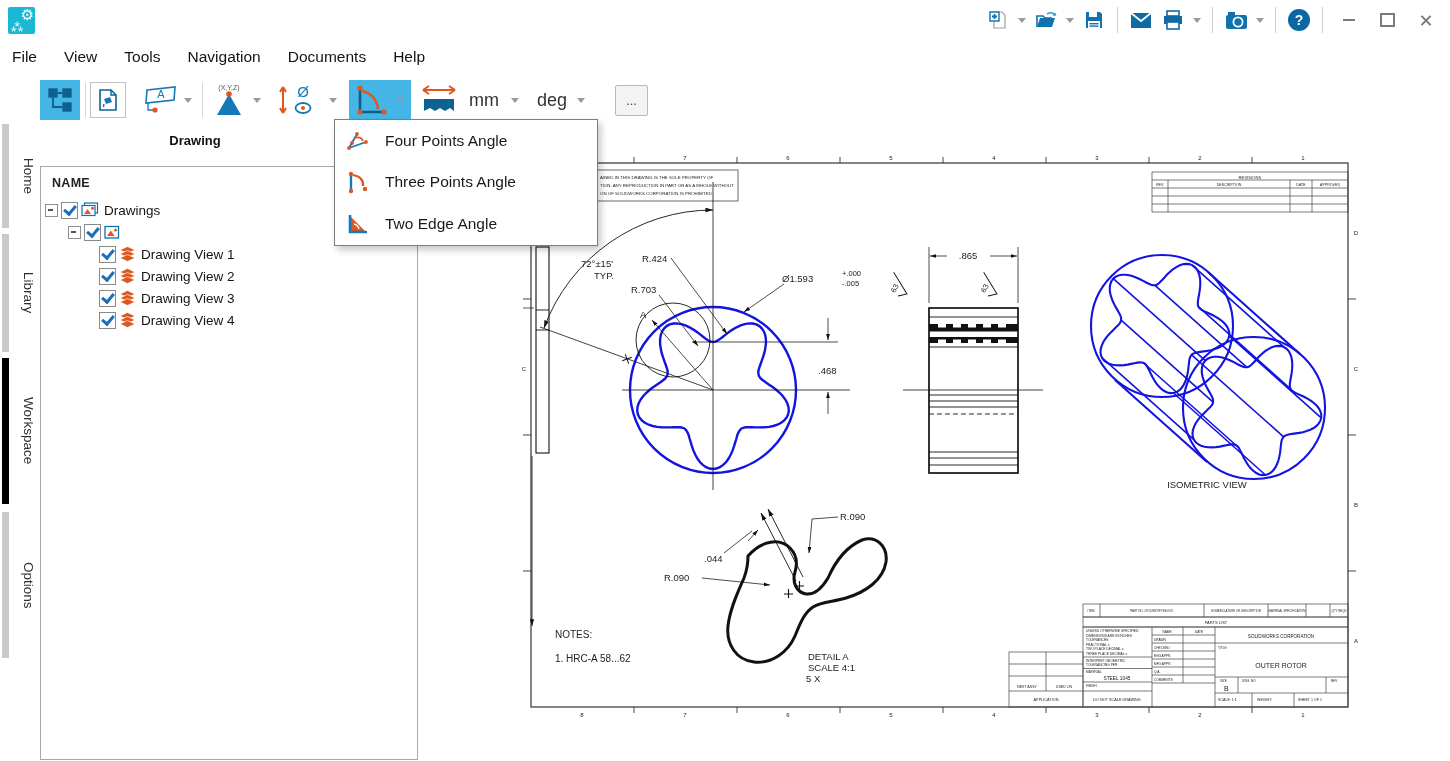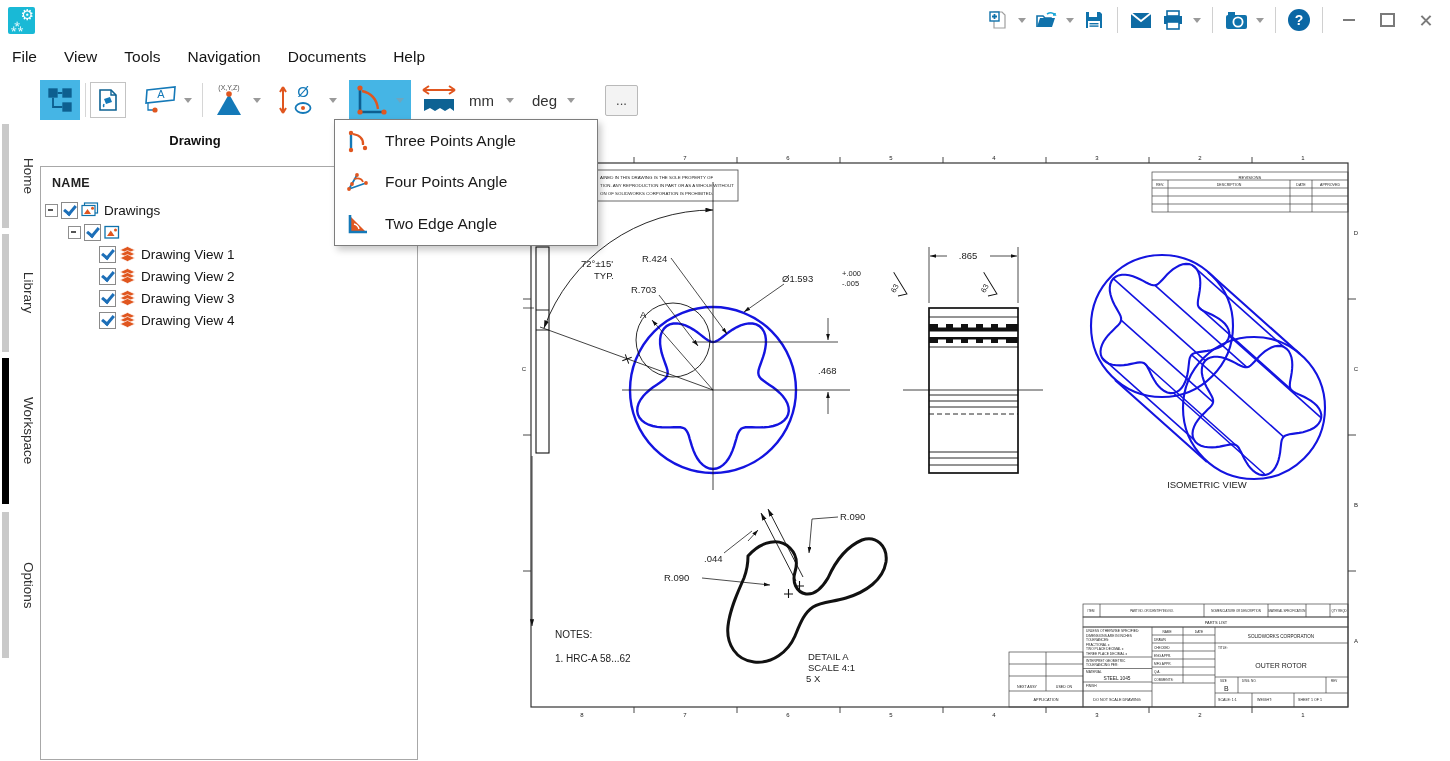--- a/index.html
+++ b/index.html
@@ -26,21 +26,21 @@
   
   .menubar{position:absolute;top:42px;left:0;height:30px;display:flex;align-items:center;gap:27px;
            padding-left:12px;font-size:15.5px;color:#141414;}
   .menu-item{cursor:default;text-align:center;}
   
   .toolbar{position:absolute;top:77px;left:0;height:46px;display:flex;align-items:center;}
   .tbtn{width:40px;height:40px;display:flex;align-items:center;justify-content:center;}
   .tbtn.bordered{border:1px solid #c3c3c3;width:34px;height:34px;}
   .tsep{width:1px;height:34px;background:#d6d6d6;}
   .active-group{background:#45b5e5;height:40px;display:flex;align-items:center;padding:0 3px;}
-  .unit{font-size:15px;color:#333;}
+  .unit{font-size:18px;color:#333;}
   .more-btn{width:31px;height:29px;border:1px solid #b9b9b9;background:#f3f3f3;border-radius:2px;
             display:flex;align-items:center;justify-content:center;font-size:13px;color:#444;}
   
   .dropdown{position:absolute;left:334px;top:119px;width:262px;background:#fff;border:1px solid #7d7d7d;
             box-shadow:3px 4px 7px rgba(0,0,0,.22);z-index:9;}
   .dd-item{height:41.5px;display:flex;align-items:center;gap:15px;padding-left:11px;font-size:15.5px;color:#1a1a1a;}
   
   .side-tabs{position:absolute;left:0;top:118px;width:38px;}
   .vtab{position:absolute;left:0;width:36px;display:flex;align-items:center;}
   .vtab .bar{width:7px;align-self:stretch;background:#c9c9c9;margin-left:2px;}
@@ -564,40 +564,40 @@
       <text class="cad" x="1027" y="687.5" font-size="3.6" text-anchor="middle">NEXT ASSY</text>
       <text class="cad" x="1064" y="687.5" font-size="3.6" text-anchor="middle">USED ON</text>
       <text class="cad" x="1046" y="701" font-size="3.8" text-anchor="middle">APPLICATION</text>
     </g>
   </g>
 </svg>
 
 <div class="dropdown">
   <div class="dd-item">
     <svg width="24" height="24" viewBox="0 0 24 24">
-      <path d="M5,4 V19" stroke="#1479b8" stroke-width="2.4" fill="none"></path>
-      <path d="M7,5 Q18,7 17,16" stroke="#e0561f" stroke-width="2.2" fill="none"></path>
-      <circle cx="5" cy="4" r="2.2" fill="#e0561f"></circle>
-      <circle cx="5" cy="21" r="2.2" fill="#e0561f"></circle>
-      <circle cx="19" cy="19" r="2.2" fill="#e0561f"></circle>
-    </svg>
-    <span>Three Points Angle</span>
-  </div>
-  <div class="dd-item">
-    <svg width="24" height="24" viewBox="0 0 24 24">
       <path d="M3,19 L11,5 M3,19 L20,13" stroke="#1479b8" stroke-width="1.8" fill="none"></path>
       <path d="M8,9 Q15,7 17,12" stroke="#e0561f" stroke-width="1.8" fill="none"></path>
       <circle cx="11" cy="5" r="1.9" fill="#e0561f"></circle>
       <circle cx="3" cy="19" r="1.9" fill="#e0561f"></circle>
       <circle cx="20" cy="13" r="1.9" fill="#e0561f"></circle>
       <circle cx="6" cy="14" r="1.9" fill="#e0561f"></circle>
     </svg>
     <span>Four Points Angle</span>
   </div>
   <div class="dd-item">
     <svg width="24" height="24" viewBox="0 0 24 24">
+      <path d="M5,4 V19" stroke="#1479b8" stroke-width="2.4" fill="none"></path>
+      <path d="M7,5 Q18,7 17,16" stroke="#e0561f" stroke-width="2.2" fill="none"></path>
+      <circle cx="5" cy="4" r="2.2" fill="#e0561f"></circle>
+      <circle cx="5" cy="21" r="2.2" fill="#e0561f"></circle>
+      <circle cx="19" cy="19" r="2.2" fill="#e0561f"></circle>
+    </svg>
+    <span>Three Points Angle</span>
+  </div>
+  <div class="dd-item">
+    <svg width="24" height="24" viewBox="0 0 24 24">
       <path d="M5,5 L19,19 L5,19 Z" fill="#e0561f"></path>
       <path d="M4,3 V20 H21" stroke="#1479b8" stroke-width="2.6" fill="none"></path>
       <path d="M8,12 Q12,13 13,17" stroke="#fff" stroke-width="1.4" fill="none"></path>
     </svg>
     <span>Two Edge Angle</span>
   </div>
 </div>
 
 </body></html>

